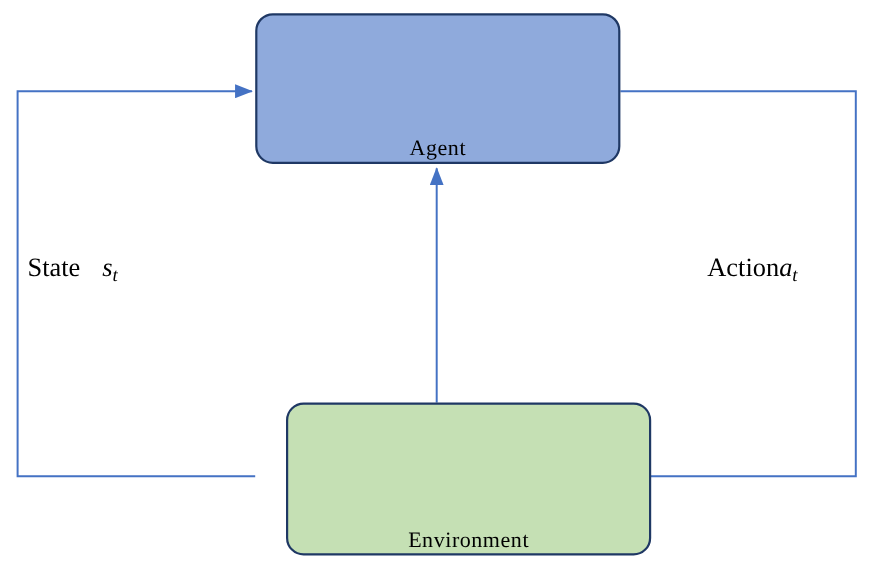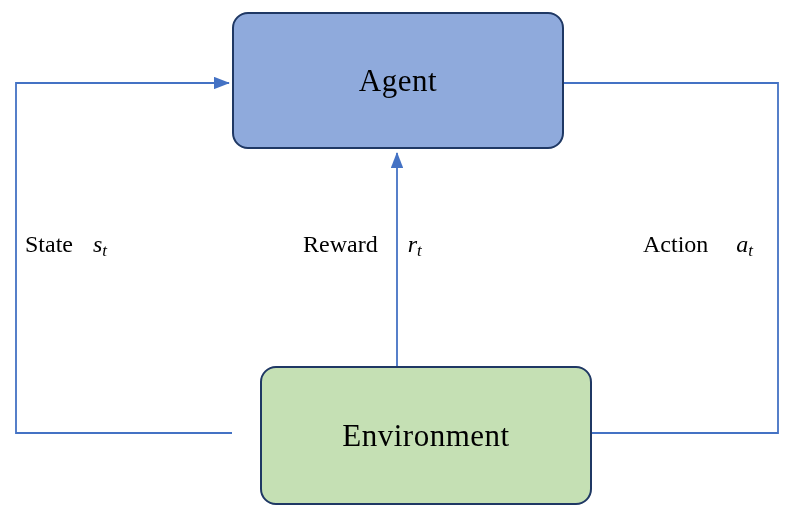--- a/index.html
+++ b/index.html
@@ -28,26 +28,26 @@
     fill: none;
     stroke: var(--arrow, #4472C4);
     stroke-width: 1.8;
   }
   .arrowhead-shape {
     fill: var(--arrow, #4472C4);
   }
   .node {
     position: absolute;
     display: flex;
-    align-items: center;
+    align-items: flex-end;
     justify-content: center;
     border: 2.5px solid var(--box-border, #1F3864);
     border-radius: 16px;
     box-sizing: border-box;
-    font-size: 31px;
+    font-size: 20px;
     letter-spacing: 0.5px;
   }
   .node.agent {
     left: 232px;
     top: 12px;
     width: 332px;
     height: 137px;
     background: var(--agent-fill, #8FAADC);
   }
   .node.environment {
@@ -62,21 +62,21 @@
     position: absolute;
     top: 228px;
     display: flex;
     align-items: flex-end;
     font-size: 24px;
     line-height: 32px;
     white-space: nowrap;
   }
   .edge-label.state  { left: 25px;  gap: 20px; }
   .edge-label.reward { left: 303px; gap: 30px; }
-  .edge-label.action { left: 643px; gap: 28px; }
+  .edge-label.action { left: 643px; }
   .math-symbol {
     font-style: italic;
   }
   .math-symbol sub {
     font-size: 17px;
     font-style: italic;
     line-height: 0;
     vertical-align: -4px;
     letter-spacing: 0;
   }
@@ -103,23 +103,19 @@
 
   <div class="node environment">
     <span>Environment</span>
   </div>
 
   <div class="edge-label state">
     <span>State</span>
     <span class="math-symbol"><span>s</span><sub>t</sub></span>
   </div>
 
-  <div class="edge-label reward">
-    <span>Reward</span>
-    <span class="math-symbol"><span>r</span><sub>t</sub></span>
-  </div>
 
   <div class="edge-label action">
     <span>Action</span>
     <span class="math-symbol"><span>a</span><sub>t</sub></span>
   </div>
 
 </div>
 
 </body></html>

